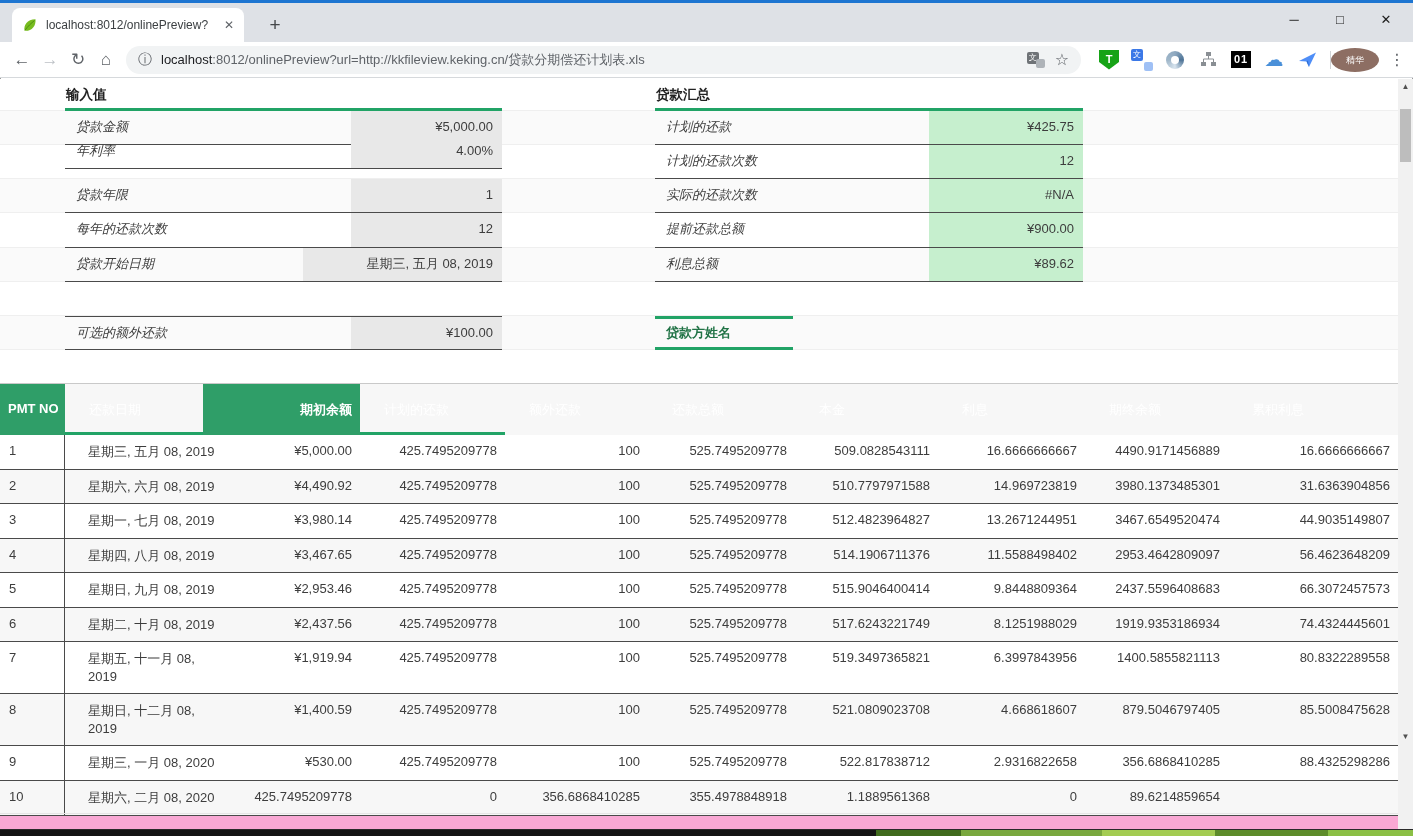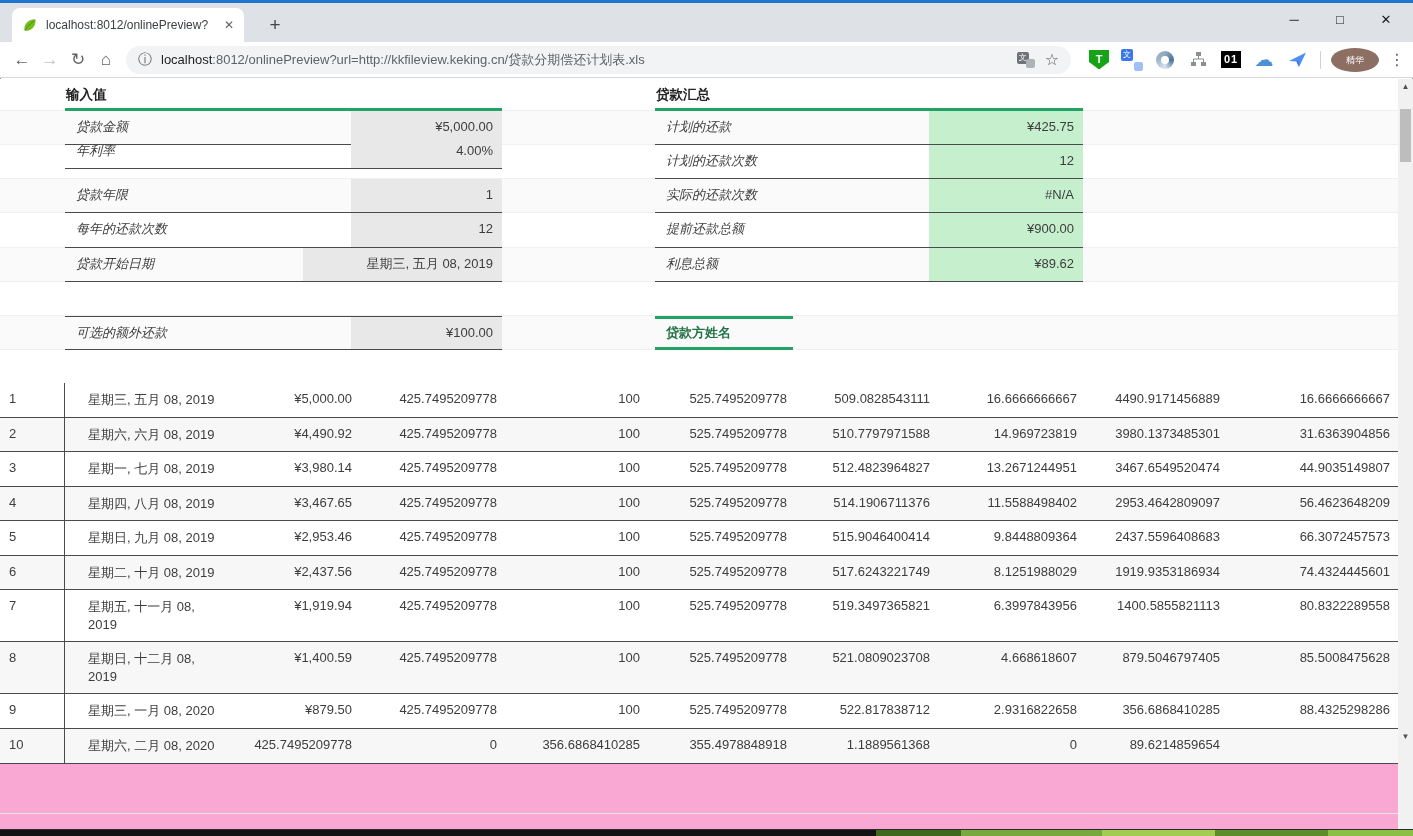--- a/index.html
+++ b/index.html
@@ -40,21 +40,21 @@
   .shield{width:20px;height:20px;background:#17a317;color:#fff;font-weight:bold;font-size:11px;
     text-align:center;line-height:19px;clip-path:polygon(0 0,100% 0,100% 62%,50% 100%,0 62%);}
   .swirl{width:18px;height:18px;border-radius:50%;
     background:conic-gradient(#8fa9c0,#4d7396,#d8e4ee,#9fb6c9,#8fa9c0);position:relative;}
   .swirl:after{content:"";position:absolute;left:5px;top:5px;width:8px;height:8px;border-radius:50%;background:#fff;}
   .badge01{width:20px;height:17px;background:#000;color:#fff;font-weight:bold;font-size:11px;
     text-align:center;line-height:17px;letter-spacing:1px;}
   .cloud{color:#4a90d9;font-size:19px;line-height:19px;}
   .divider{width:1px;height:18px;background:#d0d3d6;margin-left:12px;flex:0 0 auto;}
   .avatar{width:48px;height:24px;border-radius:50%;background:#8d6e63;color:#fff;font-size:9px;
-    text-align:center;line-height:24px;margin-left:10px;flex:0 0 auto;}
+    text-align:center;line-height:24px;margin-left:0;flex:0 0 auto;}
   .kebab{color:#5f6368;font-size:16px;margin-left:10px;width:16px;text-align:center;flex:0 0 auto;}
   
   .content{position:absolute;top:79px;left:0;width:1398px;height:751px;background:#f9a8d4;overflow:hidden;}
   .stripe{position:absolute;left:0;width:100%;border-bottom:1px solid #efefef;box-sizing:border-box;}
   .sec-title{position:absolute;font-size:13.5px;font-weight:bold;color:#222;top:7px;}
   .greenbar{position:absolute;top:29px;height:3px;background:#21a366;}
   .mrow{position:absolute;height:34px;display:flex;box-sizing:border-box;font-size:13px;color:#3d3d3d;
     border-bottom:1px solid #4a4a4a;}
   .mrow.topline{border-top:1px solid #4a4a4a;gap:19px;}
   .mlabel{flex:1;font-style:italic;padding-left:11px;line-height:32px;white-space:nowrap;}
@@ -225,20 +225,32 @@
       <div class="mlabel">利息总额</div>
       <div class="mvalue green" style="width:145px">¥89.62</div>
     </div>
 
     <div class="mrow lender" style="left:655px;width:428px;top:237px">
       <div class="mlabel lender-label">贷款方姓名</div>
       <div class="mvalue dgray" style="width:290px">Woodgrove Bank</div>
     </div>
 
     <div class="sched">
+      <div class="hrow">
+          <div class="hcell h0">PMT NO</div>
+          <div class="hcell h1">还款日期</div>
+          <div class="hcell h2">期初余额</div>
+          <div class="hcell h3">计划的还款</div>
+          <div class="hcell h4">额外还款</div>
+          <div class="hcell h5">还款总额</div>
+          <div class="hcell h6">本金</div>
+          <div class="hcell h7">利息</div>
+          <div class="hcell h8">期终余额</div>
+          <div class="hcell h9">累积利息</div>
+        </div>
       <div>
           <div class="trow">
             <div class="tcell c0">1</div>
             <div class="tcell c1">星期三, 五月 08, 2019</div>
             <div class="tcell c2">¥5,000.00</div>
             <div class="tcell c3">425.7495209778</div>
             <div class="tcell c4">100</div>
             <div class="tcell c5">525.7495209778</div>
             <div class="tcell c6">509.0828543111</div>
             <div class="tcell c7">16.6666666667</div>
@@ -327,21 +339,21 @@
             <div class="tcell c4">100</div>
             <div class="tcell c5">525.7495209778</div>
             <div class="tcell c6">521.0809023708</div>
             <div class="tcell c7">4.668618607</div>
             <div class="tcell c8">879.5046797405</div>
             <div class="tcell c9">85.5008475628</div>
           </div>
           <div class="trow">
             <div class="tcell c0">9</div>
             <div class="tcell c1">星期三, 一月 08, 2020</div>
-            <div class="tcell c2">¥879.50</div>
+            <div class="tcell c2">¥530.00</div>
             <div class="tcell c3">425.7495209778</div>
             <div class="tcell c4">100</div>
             <div class="tcell c5">525.7495209778</div>
             <div class="tcell c6">522.817838712</div>
             <div class="tcell c7">2.9316822658</div>
             <div class="tcell c8">356.6868410285</div>
             <div class="tcell c9">88.4325298286</div>
           </div>
           <div class="trow alt">
             <div class="tcell c0">10</div>

